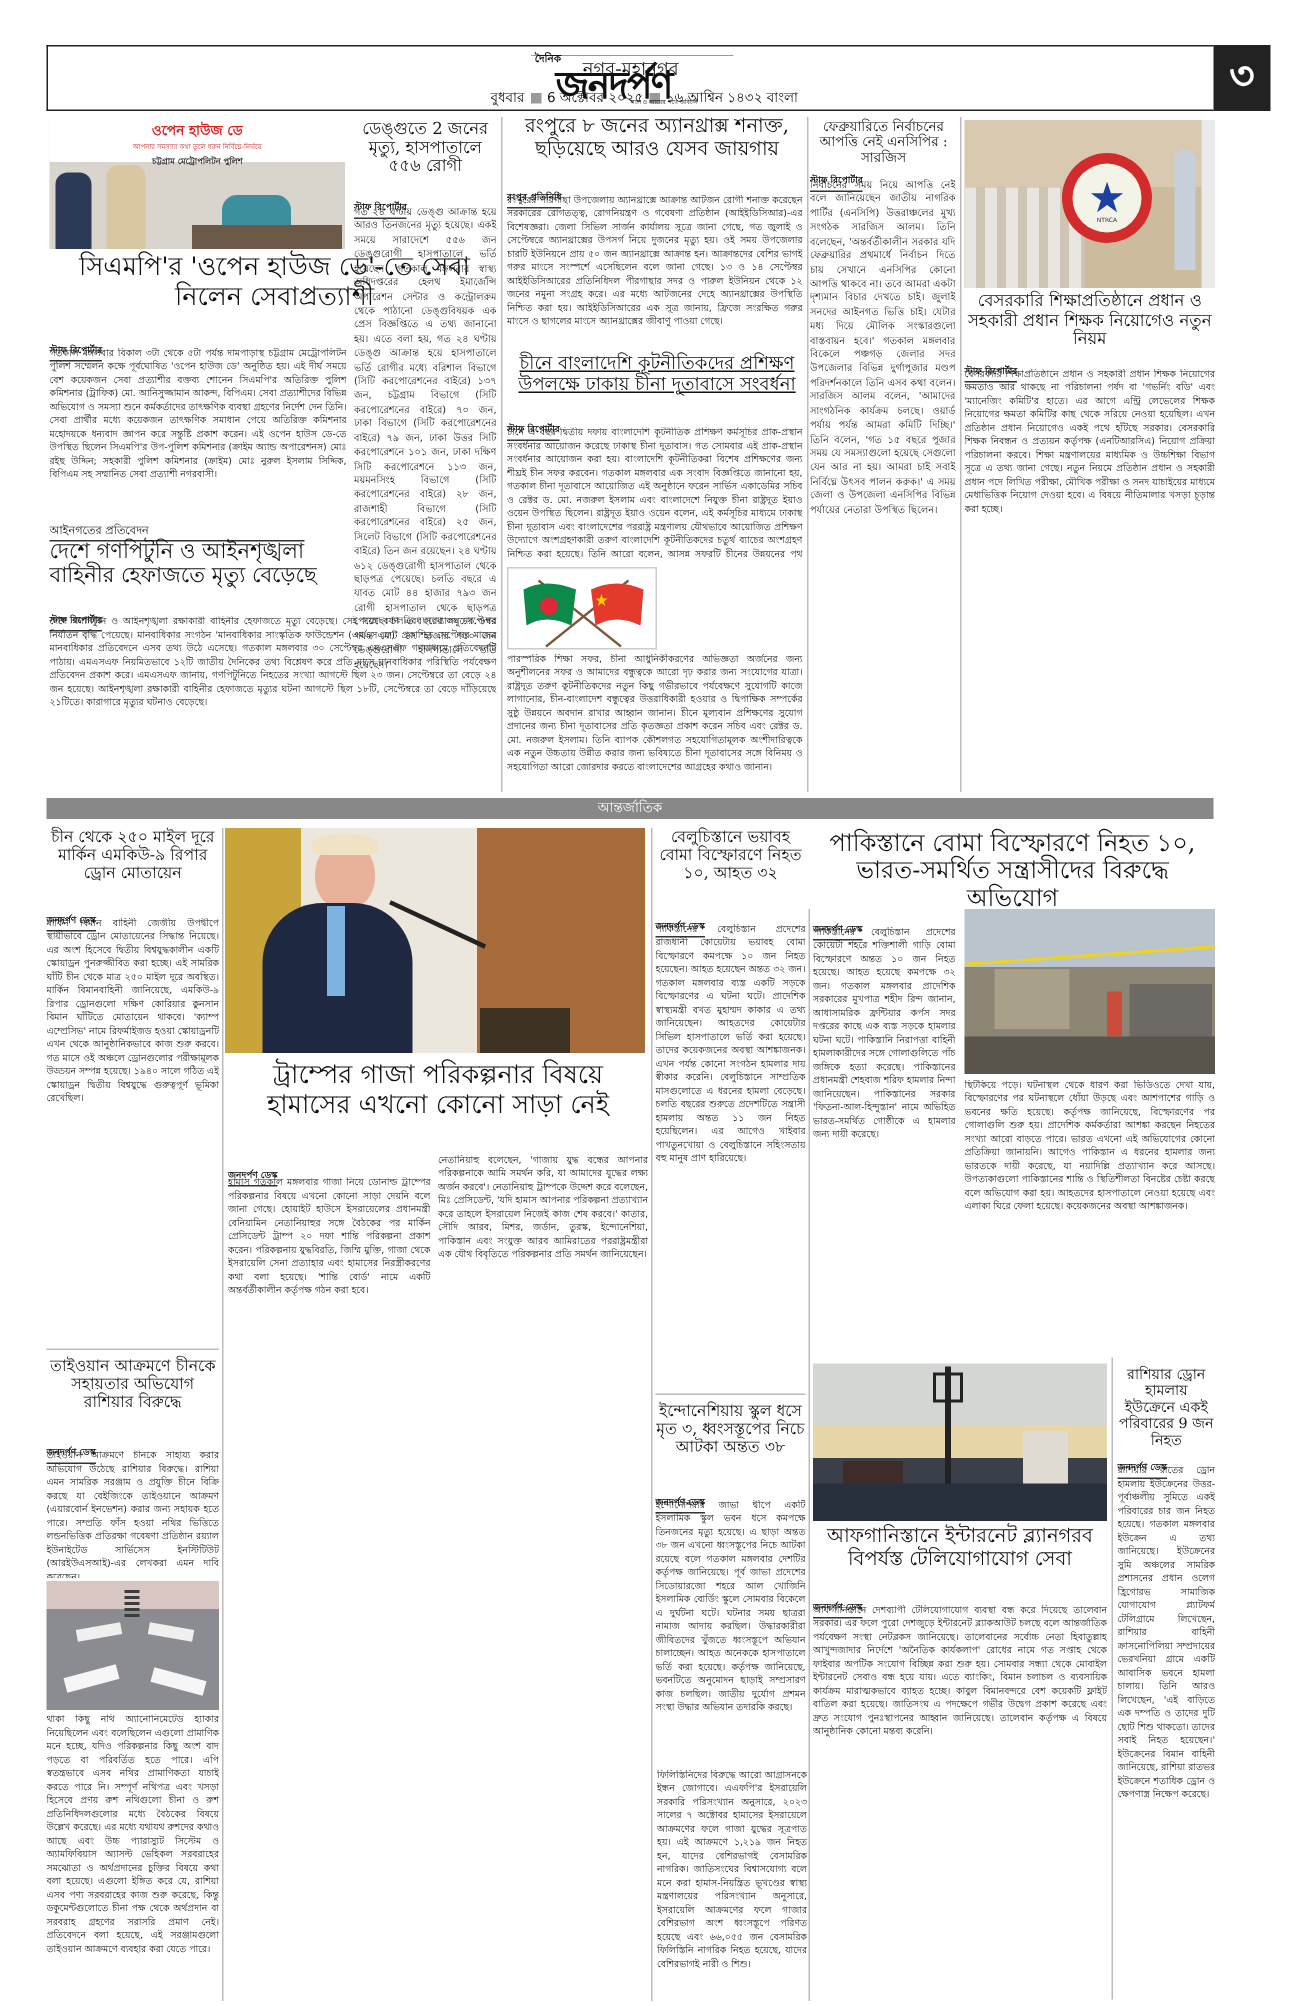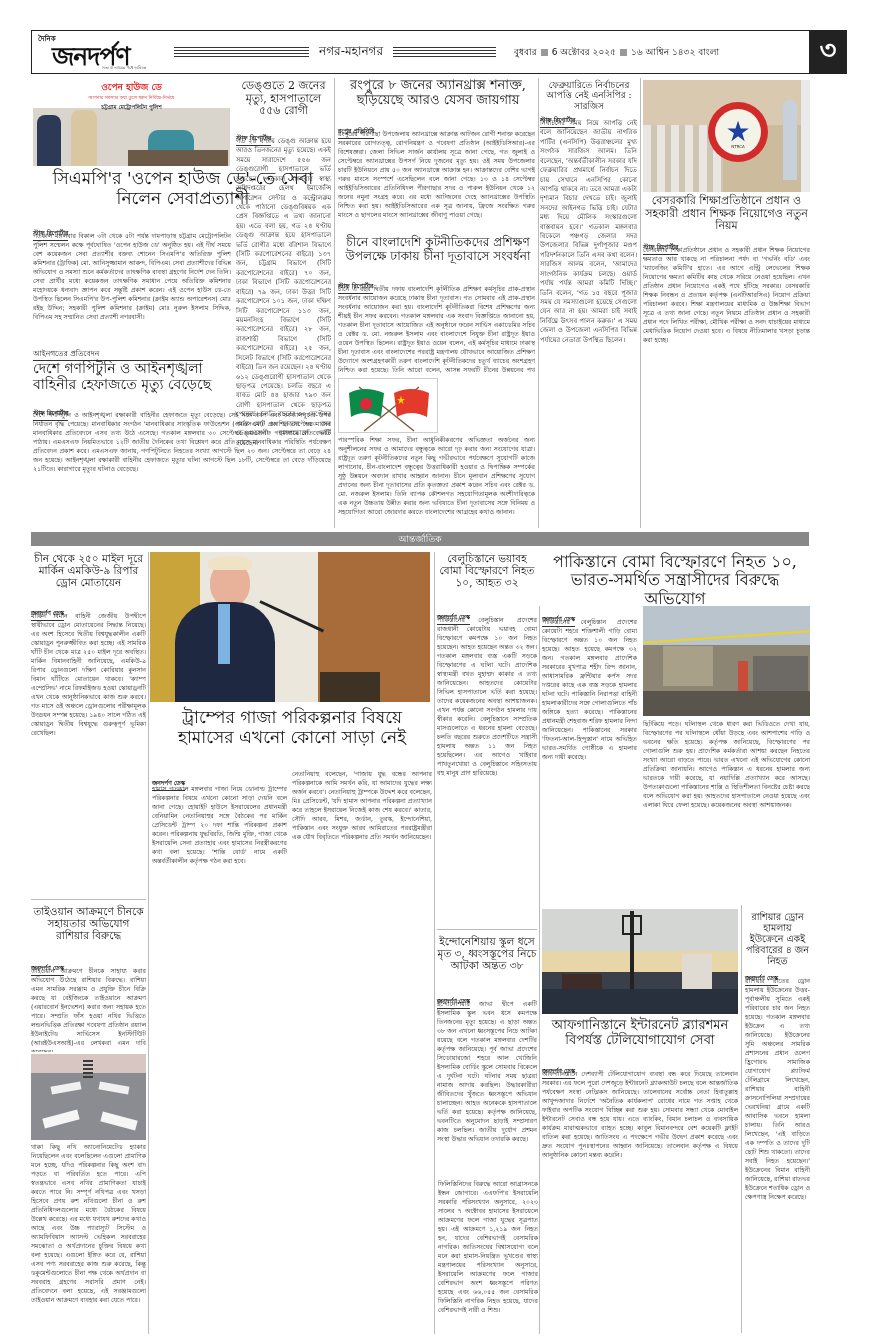--- a/index.html
+++ b/index.html
@@ -1,20 +1,20 @@
 <!DOCTYPE html>
 <html><head>
 <meta charset="utf-8">
 <style>
   * { box-sizing: border-box; margin: 0; padding: 0; }
   html, body { width: 870px; height: 1337px; background: #fff; overflow: hidden; }
   body { font-family: "DejaVu Sans", sans-serif; color: #111; position: relative; }
 
   
-  .masthead { position: absolute; left: 31px; top: 30px; width: 778px; height: 44px; border: 1px solid #222; border-right: none; display: flex; align-items: center; }
+  .masthead { position: absolute; left: 31px; top: 30px; width: 778px; height: 44px; border: 1px solid #222; border-right: none; display: flex; align-items: center; flex-direction: column; }
   .logo { position: relative; width: 140px; height: 42px; padding-left: 6px; }
   .logo .small { position: absolute; left: 6px; top: 2px; font-size: 7px; font-weight: bold; }
   .logo .big { position: absolute; left: 20px; top: 6px; font-size: 25px; font-weight: 900; letter-spacing: -1px; font-family: Liberation Mono, monospace; }
   .logo .tag { position: absolute; left: 70px; top: 34px; font-size: 4px; }
   .rules { height: 14px; background: repeating-linear-gradient(#fff 0 2px, #333 2px 3px); }
   .rules.r1 { width: 135px; margin-left: 2px; }
   .rules.r2 { width: 103px; }
   .section-name { font-size: 12px; margin: 0 10px; white-space: nowrap; }
   .dateline { font-size: 9px; margin-left: 18px; white-space: nowrap; display: flex; align-items: center; gap: 4px; }
   .dateline .sq { width: 7px; height: 7px; background: #999; display: inline-block; }
@@ -77,21 +77,21 @@
   <span>আইনগতের প্রতিবেদন</span>
 </div>
 <div class="hl abs" style="left:33px;top:360px;width:200px;font-size:14px;text-align:left;">দেশে গণপিটুনি ও আইনশৃঙ্খলা বাহিনীর হেফাজতে মৃত্যু বেড়েছে</div>
 <div class="abs" style="left:33px;top:400px;"><span class="byline">স্টাফ রিপোর্টার</span></div>
 <div class="body-text abs" style="left:33px;top:411px;width:298px;height:115px;overflow:hidden;">দেশে গণপিটুনি ও আইনশৃঙ্খলা রক্ষাকারী বাহিনীর হেফাজতে মৃত্যু বেড়েছে। সেই সঙ্গে বর্ষণ এবং সংখ্যালঘুদের ওপর নির্যাতন বৃদ্ধি পেয়েছে। মানবাধিকার সংগঠন 'মানবাধিকার সাংস্কৃতিক ফাউন্ডেশন (এমএসএফ)' প্রকাশিত সেপ্টেম্বর মাসের মানবাধিকার প্রতিবেদনে এসব তথ্য উঠে এসেছে। গতকাল মঙ্গলবার ৩০ সেপ্টেম্বর এমএসএফ গণমাধ্যমে প্রতিবেদনটি পাঠায়। এমএসএফ নিয়মিতভাবে ১২টি জাতীয় দৈনিকের তথ্য বিশ্লেষণ করে প্রতি মাসে মানবাধিকার পরিস্থিতি পর্যবেক্ষণ প্রতিবেদন প্রকাশ করে। এমএসএফ জানায়, গণপিটুনিতে নিহতের সংখ্যা আগস্টে ছিল ২৩ জন। সেপ্টেম্বরে তা বেড়ে ২৪ জন হয়েছে। আইনশৃঙ্খলা রক্ষাকারী বাহিনীর হেফাজতে মৃত্যুর ঘটনা আগস্টে ছিল ১৮টি, সেপ্টেম্বরে তা বেড়ে দাঁড়িয়েছে ২১টিতে। কারাগারে মৃত্যুর ঘটনাও বেড়েছে।</div>
 
 <div class="hl abs" style="left:338px;top:78px;width:200px;font-size:13px;">রংপুরে ৮ জনের অ্যানথ্রাক্স শনাক্ত, ছড়িয়েছে আরও যেসব জায়গায়</div>
 <div class="abs" style="left:338px;top:118px;"><span class="byline">রংপুর প্রতিনিধি</span></div>
 <div class="body-text abs" style="left:338px;top:130px;width:197px;height:102px;overflow:hidden;">রংপুরের পীরগাছা উপজেলায় অ্যানথ্রাক্সে আক্রান্ত আটজন রোগী শনাক্ত করেছেন সরকারের রোগতত্ত্ব, রোগনিয়ন্ত্রণ ও গবেষণা প্রতিষ্ঠান (আইইডিসিআর)-এর বিশেষজ্ঞরা। জেলা সিভিল সার্জন কার্যালয় সূত্রে জানা গেছে, গত জুলাই ও সেপ্টেম্বরে অ্যানথ্রাক্সের উপসর্গ নিয়ে দুজনের মৃত্যু হয়। ওই সময় উপজেলার চারটি ইউনিয়নে প্রায় ৫০ জন অ্যানথ্রাক্সে আক্রান্ত হন। আক্রান্তদের বেশির ভাগই গরুর মাংসে সংস্পর্শে এসেছিলেন বলে জানা গেছে। ১৩ ও ১৪ সেপ্টেম্বর আইইডিসিআরের প্রতিনিধিদল পীরগাছার সদর ও পারুল ইউনিয়ন থেকে ১২ জনের নমুনা সংগ্রহ করে। এর মধ্যে আটজনের দেহে অ্যানথ্রাক্সের উপস্থিতি নিশ্চিত করা হয়। আইইডিসিআরের এক সূত্র জানায়, ফ্রিজে সংরক্ষিত গরুর মাংসে ও ছাগলের মাংসে অ্যানথ্রাক্সের জীবাণু পাওয়া গেছে।</div>
 
-<div class="hl abs" style="left:338px;top:236px;width:200px;font-size:12px;">চীনে বাংলাদেশি কূটনীতিকদের প্রশিক্ষণ উপলক্ষে ঢাকায় চীনা দূতাবাসে সংবর্ধনা</div>
+<div class="hl abs" style="left:338px;top:236px;width:200px;font-size:12px;text-decoration:underline;">চীনে বাংলাদেশি কূটনীতিকদের প্রশিক্ষণ উপলক্ষে ঢাকায় চীনা দূতাবাসে সংবর্ধনা</div>
 <div class="abs" style="left:338px;top:273px;"><span class="byline">স্টাফ রিপোর্টার</span></div>
 <div class="body-text abs" style="left:338px;top:285px;width:197px;height:90px;overflow:hidden;">চীনে এ বছর দ্বিতীয় দফায় বাংলাদেশি কূটনীতিক প্রশিক্ষণ কর্মসূচির প্রাক-প্রস্থান সংবর্ধনার আয়োজন করেছে ঢাকাস্থ চীনা দূতাবাস। গত সোমবার এই প্রাক-প্রস্থান সংবর্ধনার আয়োজন করা হয়। বাংলাদেশি কূটনীতিকরা বিশেষ প্রশিক্ষণের জন্য শীঘ্রই চীন সফর করবেন। গতকাল মঙ্গলবার এক সংবাদ বিজ্ঞপ্তিতে জানানো হয়, গতকাল চীনা দূতাবাসে আয়োজিত এই অনুষ্ঠানে ফরেন সার্ভিস একাডেমির সচিব ও রেক্টর ড. মো. নজরুল ইসলাম এবং বাংলাদেশে নিযুক্ত চীনা রাষ্ট্রদূত ইয়াও ওয়েন উপস্থিত ছিলেন। রাষ্ট্রদূত ইয়াও ওয়েন বলেন, এই কর্মসূচির মাধ্যমে ঢাকাস্থ চীনা দূতাবাস এবং বাংলাদেশের পররাষ্ট্র মন্ত্রণালয় যৌথভাবে আয়োজিত প্রশিক্ষণ উদ্যোগে অংশগ্রহণকারী তরুণ বাংলাদেশি কূটনীতিকদের চতুর্থ ব্যাচের অংশগ্রহণ নিশ্চিত করা হয়েছে। তিনি আরো বলেন, আসন্ন সফরটি চীনের উন্নয়নের পথ বোঝার জন্য</div>
 
 <div class="photo" style="left:338px;top:378px;width:100px;height:55px;background:#fff;border:1px solid #ccc;">
   <svg width="100" height="55" viewBox="0 0 100 55">
     <line x1="20" y1="8" x2="75" y2="52" stroke="#7a5a3a" stroke-width="1.5"></line>
     <line x1="80" y1="8" x2="25" y2="52" stroke="#7a5a3a" stroke-width="1.5"></line>
     <path d="M10 14 Q25 6 45 14 L42 38 Q25 30 12 38 Z" fill="#0b8a4a"></path>
     <circle cx="27" cy="25" r="6" fill="#e0283b"></circle>
     <path d="M55 14 Q72 6 90 14 L88 38 Q72 30 58 38 Z" fill="#e33a2c"></path>
@@ -177,25 +177,25 @@
 <div class="abs" style="left:437px;top:988px;"><span class="byline">জনদর্পণ ডেস্ক</span></div>
 <div class="body-text abs" style="left:437px;top:1000px;width:100px;height:178px;overflow:hidden;">ইন্দোনেশিয়ার জাভা দ্বীপে একটি ইসলামিক স্কুল ভবন ধসে কমপক্ষে তিনজনের মৃত্যু হয়েছে। এ ছাড়া অন্তত ৩৮ জন এখনো ধ্বংসস্তূপের নিচে আটকা রয়েছে বলে গতকাল মঙ্গলবার দেশটির কর্তৃপক্ষ জানিয়েছে। পূর্ব জাভা প্রদেশের সিডোয়ারজো শহরে আল খোজিনি ইসলামিক বোর্ডিং স্কুলে সোমবার বিকেলে এ দুর্ঘটনা ঘটে। ঘটনার সময় ছাত্ররা নামাজ আদায় করছিল। উদ্ধারকারীরা জীবিতদের খুঁজতে ধ্বংসস্তূপে অভিযান চালাচ্ছেন। আহত অনেককে হাসপাতালে ভর্তি করা হয়েছে। কর্তৃপক্ষ জানিয়েছে, ভবনটিতে অনুমোদন ছাড়াই সম্প্রসারণ কাজ চলছিল। জাতীয় দুর্যোগ প্রশমন সংস্থা উদ্ধার অভিযান তদারকি করছে।</div>
 
 <div class="photo" style="left:542px;top:909px;width:196px;height:105px;background:linear-gradient(180deg,#d4d6d4 0 40%,#e8d5a8 40% 60%,#3a3f4a 60% 100%);">
   <div style="position:absolute;left:88px;top:2px;width:4px;height:100px;background:#222;"></div>
   <div style="position:absolute;left:80px;top:6px;width:20px;height:20px;border:2px solid #222;"></div>
   <div style="position:absolute;left:20px;top:65px;width:40px;height:40px;background:#3d2c28;"></div>
   <div style="position:absolute;left:140px;top:45px;width:30px;height:60px;background:#e0dbd2;"></div>
   <div style="position:absolute;left:0;top:80px;width:196px;height:25px;background:#28303d;"></div>
 </div>
-<div class="hl abs" style="left:540px;top:1018px;width:200px;font-size:13px;">আফগানিস্তানে ইন্টারনেট ব্ল্যারশমন বিপর্যস্ত টেলিযোগাযোগ সেবা</div>
+<div class="hl abs" style="left:540px;top:1018px;width:200px;font-size:13px;">আফগানিস্তানে ইন্টারনেট ব্ল্যানগরব বিপর্যস্ত টেলিযোগাযোগ সেবা</div>
 <div class="abs" style="left:542px;top:1058px;"><span class="byline">জনদর্পণ ডেস্ক</span></div>
 <div class="body-text abs" style="left:542px;top:1070px;width:196px;height:265px;overflow:hidden;">আফগানিস্তানে দেশব্যাপী টেলিযোগাযোগ ব্যবস্থা বন্ধ করে দিয়েছে তালেবান সরকার। এর ফলে পুরো দেশজুড়ে ইন্টারনেট ব্ল্যাকআউট চলছে বলে আন্তর্জাতিক পর্যবেক্ষণ সংস্থা নেটব্লকস জানিয়েছে। তালেবানের সর্বোচ্চ নেতা হিবাতুল্লাহ আখুন্দজাদার নির্দেশে 'অনৈতিক কার্যকলাপ' রোধের নামে গত সপ্তাহ থেকে ফাইবার অপটিক সংযোগ বিচ্ছিন্ন করা শুরু হয়। সোমবার সন্ধ্যা থেকে মোবাইল ইন্টারনেট সেবাও বন্ধ হয়ে যায়। এতে ব্যাংকিং, বিমান চলাচল ও ব্যবসায়িক কার্যক্রম মারাত্মকভাবে ব্যাহত হচ্ছে। কাবুল বিমানবন্দরে বেশ কয়েকটি ফ্লাইট বাতিল করা হয়েছে। জাতিসংঘ এ পদক্ষেপে গভীর উদ্বেগ প্রকাশ করেছে এবং দ্রুত সংযোগ পুনঃস্থাপনের আহ্বান জানিয়েছে। তালেবান কর্তৃপক্ষ এ বিষয়ে আনুষ্ঠানিক কোনো মন্তব্য করেনি।</div>
 
-<div class="hl abs" style="left:745px;top:912px;width:65px;font-size:9.5px;">রাশিয়ার ড্রোন হামলায় ইউক্রেনে একই পরিবারের ৪ জন নিহত</div>
+<div class="hl abs" style="left:745px;top:912px;width:65px;font-size:9.5px;">রাশিয়ার ড্রোন হামলায় ইউক্রেনে একই পরিবারের 9 জন নিহত</div>
 <div class="abs" style="left:745px;top:965px;"><span class="byline">জনদর্পণ ডেস্ক</span></div>
 <div class="body-text abs" style="left:745px;top:977px;width:65px;height:355px;overflow:hidden;">রাশিয়ার রাতের ড্রোন হামলায় ইউক্রেনের উত্তর-পূর্বাঞ্চলীয় সুমিতে একই পরিবারের চার জন নিহত হয়েছে। গতকাল মঙ্গলবার ইউক্রেন এ তথ্য জানিয়েছে। ইউক্রেনের সুমি অঞ্চলের সামরিক প্রশাসনের প্রধান ওলেগ হ্রিগোরভ সামাজিক যোগাযোগ প্ল্যাটফর্ম টেলিগ্রামে লিখেছেন, রাশিয়ার বাহিনী ক্রাসনোপিলিয়া সম্প্রদায়ের ভেরখনিয়া গ্রামে একটি আবাসিক ভবনে হামলা চালায়। তিনি আরও লিখেছেন, 'এই বাড়িতে এক দম্পতি ও তাদের দুটি ছোট শিশু থাকতো। তাদের সবাই নিহত হয়েছেন।' ইউক্রেনের বিমান বাহিনী জানিয়েছে, রাশিয়া রাতভর ইউক্রেনে শতাধিক ড্রোন ও ক্ষেপণাস্ত্র নিক্ষেপ করেছে।</div>
 
 <div class="rule-v" style="left:148px;top:552px;height:782px;"></div>
 <div class="rule-v" style="left:434px;top:552px;height:782px;"></div>
 <div class="rule-v" style="left:539px;top:606px;height:728px;"></div>
 <div class="rule-v" style="left:741px;top:905px;height:428px;"></div>
 <div class="rule-h" style="left:31px;top:899px;width:115px;"></div>
 <div class="rule-h" style="left:437px;top:929px;width:100px;"></div>
 

